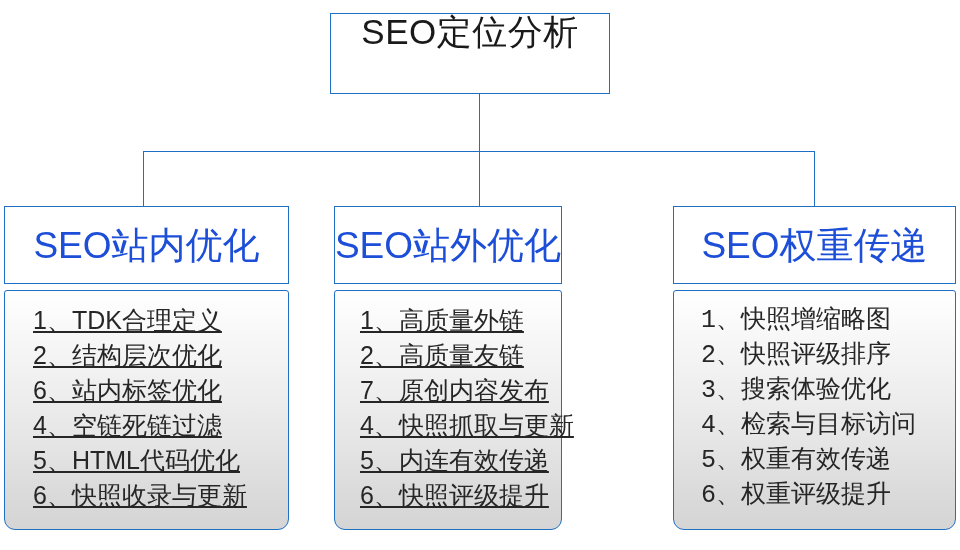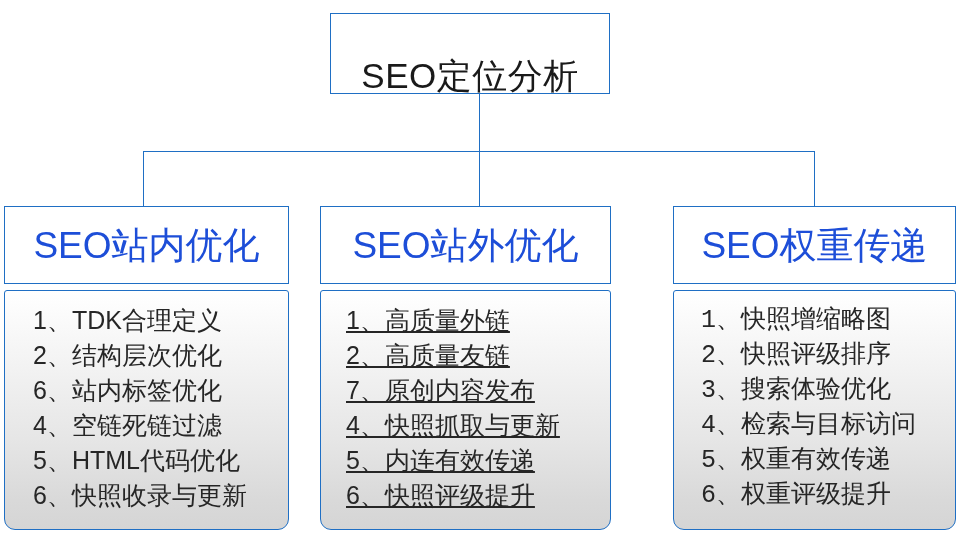--- a/index.html
+++ b/index.html
@@ -31,21 +31,21 @@
   .root-node {
     position: absolute;
     left: 330px;
     top: 13px;
     width: 280px;
     height: 81px;
     box-sizing: border-box;
     border: 1.6px solid #1f6fc4;
     background: #ffffff;
     display: flex;
-    align-items: flex-end;
+    align-items: flex-start;
     justify-content: center;
   }
   .root-title {
     font-size: 35px;
     color: #1a1a1a;
     letter-spacing: 0.5px;
     line-height: 1;
     white-space: nowrap;
   }
   
@@ -82,23 +82,23 @@
   }
   .branch-item {
     font-size: 25px;
     color: #262626;
     line-height: 1.40;
     white-space: nowrap;
     padding-left: 30px;
   }
   
   #branch-0 { left: 4px;   width: 285px; }
-  #branch-1 { left: 320px; width: 291px; }
+  #branch-1 { left: 334px; width: 228px; }
   #branch-2 { left: 673px; width: 283px; }
-  #branch-0 .branch-item { padding-left: 28px; }
+  #branch-0 .branch-item { padding-left: 28px; text-decoration: underline; }
   #branch-1 .branch-item { padding-left: 25px; text-decoration: underline; }
   #branch-2 .branch-item { padding-left: 27px; font-family: Liberation Mono, monospace; }
 </style>
 </head>
 <body>
 
 <div id="diagram">
 
   <svg class="connector-layer" width="960" height="550" viewBox="0 0 960 550" xmlns="http://www.w3.org/2000/svg">
     <g stroke="#1f6fc4" stroke-width="1.7" fill="none" shape-rendering="crispEdges">

